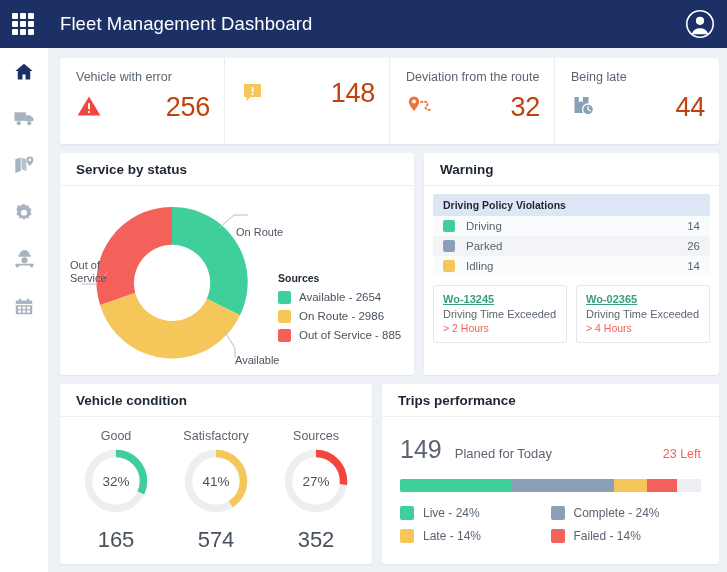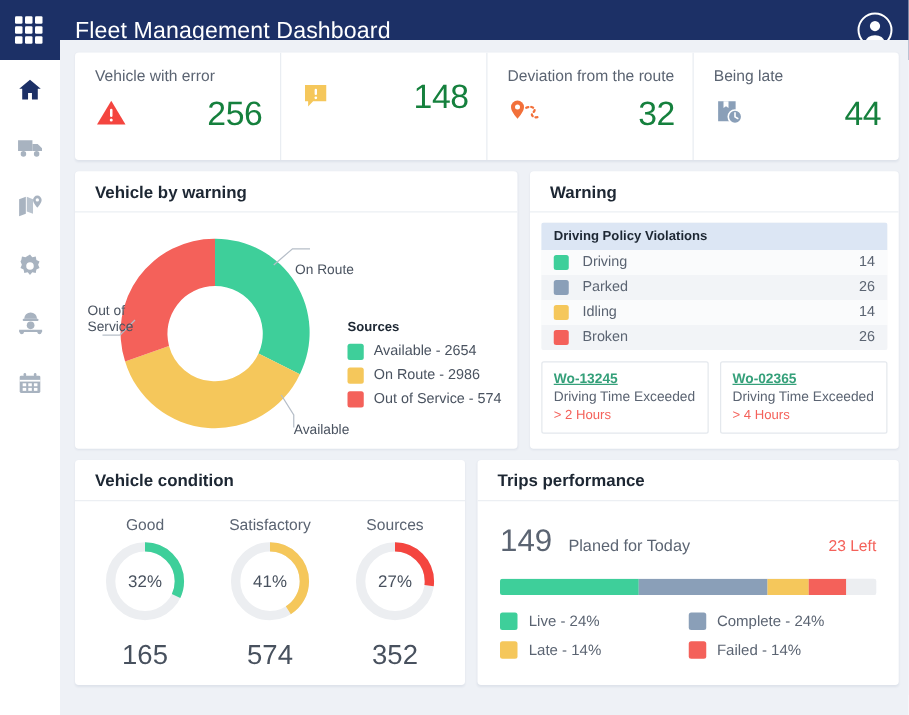--- a/index.html
+++ b/index.html
@@ -53,21 +53,21 @@
   }
   .nav-item {
     width: 48px; height: 47px;
     display: flex; align-items: center; justify-content: center;
     cursor: pointer;
   }
   .nav-item svg { display: block; }
 
   
   .content {
-    position: absolute; top: 32px; left: 48px;
+    position: absolute; top: 48px; left: 48px;
     width: 679px; height: 524px;
     background: #eef1f6;
     padding: 10px 8px 8px 12px;
   }
 
   
   .kpi-row {
     display: flex;
     gap: 0;
     background: #ffffff;
@@ -91,21 +91,21 @@
   }
   .kpi-body {
     display: flex; align-items: center;
     margin-top: 8px;
     padding-right: 14px;
   }
   .kpi-icon { width: 30px; height: 28px; flex: 0 0 30px; }
   .kpi-value {
     flex: 1; text-align: right;
     font-size: 27px;
-    color: #15803d;
+    color: #c2410c;
     font-weight: 400;
     letter-spacing: -0.3px;
   }
 
   
   .panel {
     background: #ffffff;
     border-radius: 3px;
     box-shadow: 0 1px 2px rgba(20,40,80,0.07);
     overflow: hidden;
@@ -373,21 +373,21 @@
           </span>
           <span class="kpi-value">44</span>
         </div>
       </div>
     </div>
 
     <div class="mid-row">
 
       <div class="panel panel-status">
         <div class="panel-head">
-          <span class="panel-title">Vehicle by warning</span>
+          <span class="panel-title">Service by status</span>
         </div>
         <div class="donut-wrap">
           <svg class="donut-svg" width="188" height="185" viewBox="0 0 188 185">
 
             <path d="M94 17 A75 75 0 0 1 161.9 125.3 L128.8 108.8 A38.2 38.2 0 0 0 94 54.8 Z" fill="#3ecf9a"></path>
 
             <path d="M161.9 125.3 A75 75 0 0 1 22.1 115.1 L57.2 102.7 A38.2 38.2 0 0 0 128.8 108.8 Z" fill="#f5c75b"></path>
 
             <path d="M22.1 115.1 A75 75 0 0 1 94 17 L94 54.8 A38.2 38.2 0 0 0 57.2 102.7 Z" fill="#f4615a"></path>
 
@@ -405,21 +405,21 @@
             <div class="legend-item">
               <span class="legend-sw" style="background:#3ecf9a"></span>
               <span class="legend-txt">Available - 2654</span>
             </div>
             <div class="legend-item">
               <span class="legend-sw" style="background:#f5c75b"></span>
               <span class="legend-txt">On  Route - 2986</span>
             </div>
             <div class="legend-item">
               <span class="legend-sw" style="background:#f4615a"></span>
-              <span class="legend-txt">Out of Service - 574</span>
+              <span class="legend-txt">Out of Service - 885</span>
             </div>
           </div>
         </div>
       </div>
 
       <div class="panel panel-warning">
         <div class="panel-head">
           <span class="panel-title">Warning</span>
         </div>
         <div class="warn-body">
@@ -450,29 +450,20 @@
               </tr>
               <tr>
                 <td>
                   <span class="viol-name">
                     <span class="viol-sw" style="background:#f5c75b"></span>
                     <span>Idling</span>
                   </span>
                 </td>
                 <td class="viol-count">14</td>
               </tr>
-              <tr>
-                <td>
-                  <span class="viol-name">
-                    <span class="viol-sw" style="background:#f4615a"></span>
-                    <span>Broken</span>
-                  </span>
-                </td>
-                <td class="viol-count">26</td>
-              </tr>
             </tbody>
           </table>
         </div>
 
         <div class="wo-row">
           <div class="wo-card">
             <div class="wo-id">Wo-13245</div>
             <div class="wo-desc">Driving Time Exceeded</div>
             <div class="wo-dur">&gt; 2 Hours</div>
           </div>

